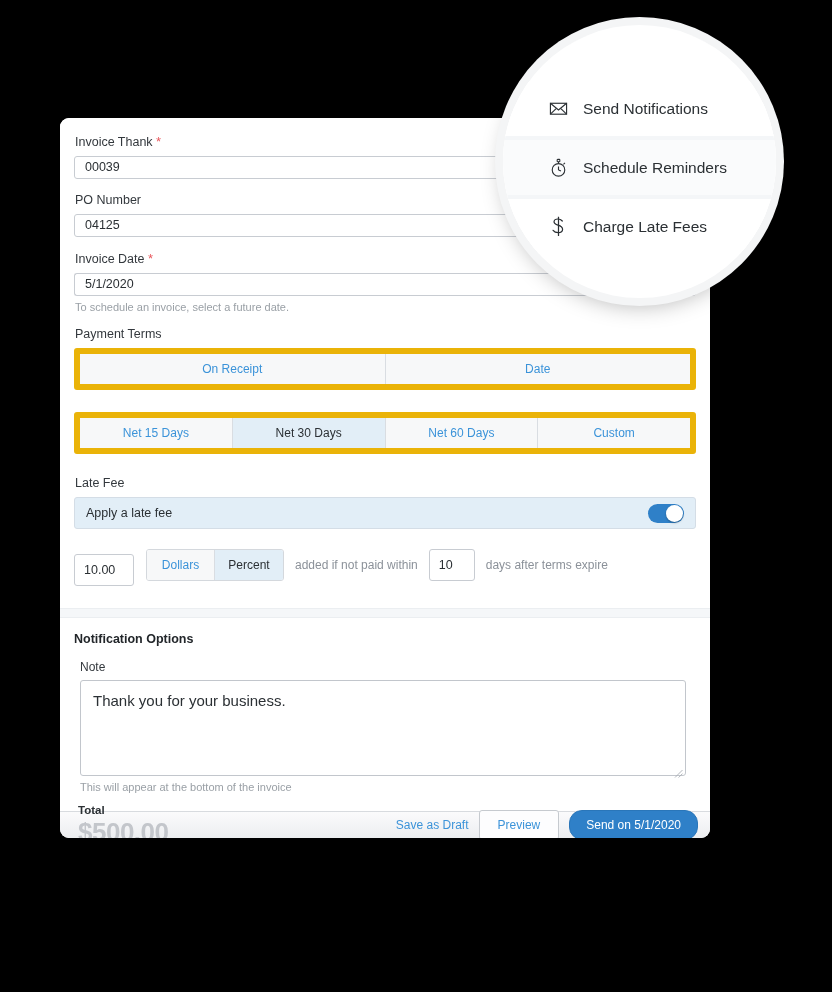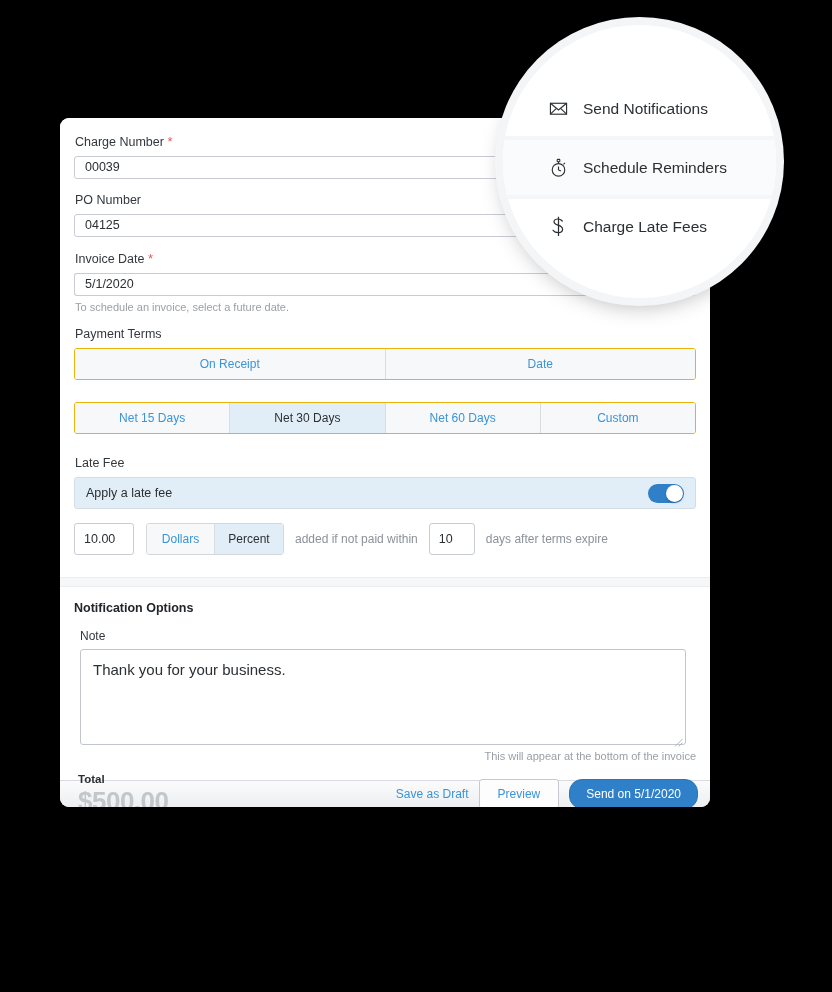--- a/index.html
+++ b/index.html
@@ -75,21 +75,21 @@
   .help-text {
     font-size: 11px;
     color: #9aa0a6;
     margin: 5px 0 0 1px;
   }
 
   
   .seg {
     display: flex;
     width: 100%;
-    border: 1px solid #eab308;
+    border: 6px solid #eab308;
     border-radius: 3px;
     overflow: hidden;
   }
   .seg-item {
     flex: 1;
     height: 30px;
     display: flex;
     align-items: center;
     justify-content: center;
     font-size: 12px;
@@ -145,20 +145,21 @@
   .fee-amount {
     width: 60px;
     height: 32px;
     border: 1px solid #c8ccd2;
     border-radius: 3px;
     background: #fff;
     font-size: 12.5px;
     color: #2b3034;
     display: flex; align-items: center;
     padding-left: 9px;
+    margin-top: 11px;
   }
   .unit-seg {
     display: flex;
     margin-left: 12px;
     border: 1px solid #d4d8dd;
     border-radius: 3px;
     overflow: hidden;
   }
   .unit-seg .seg-item { width: 68px; flex: none; }
 
@@ -217,21 +218,20 @@
   }
   .resize-grip {
     position: absolute;
     right: 2px; bottom: 2px;
     width: 9px; height: 9px;
   }
   .note-help {
     font-size: 11px;
     color: #9aa0a6;
     margin: 5px 0 0 6px;
-    text-align: right;
   }
 
   
   .footer {
     height: 27px;
     background: linear-gradient(#fbfbfc, #eceef0);
     border-top: 1px solid #d8dbdf;
     display: flex;
     align-items: center;
     padding: 0 12px 0 18px;
@@ -333,21 +333,21 @@
 </style>
 </head>
 <body>
 
 <div class="card">
 
   <div class="card-body">
 
     <div class="field">
       <label class="field-label">
-        <span>Charge Number</span>
+        <span>Invoice Thank</span>
         <span class="req">*</span>
       </label>
       <div class="input">00039</div>
     </div>
 
     <div class="field">
       <label class="field-label">PO Number</label>
       <div class="input">04125</div>
     </div>
 

